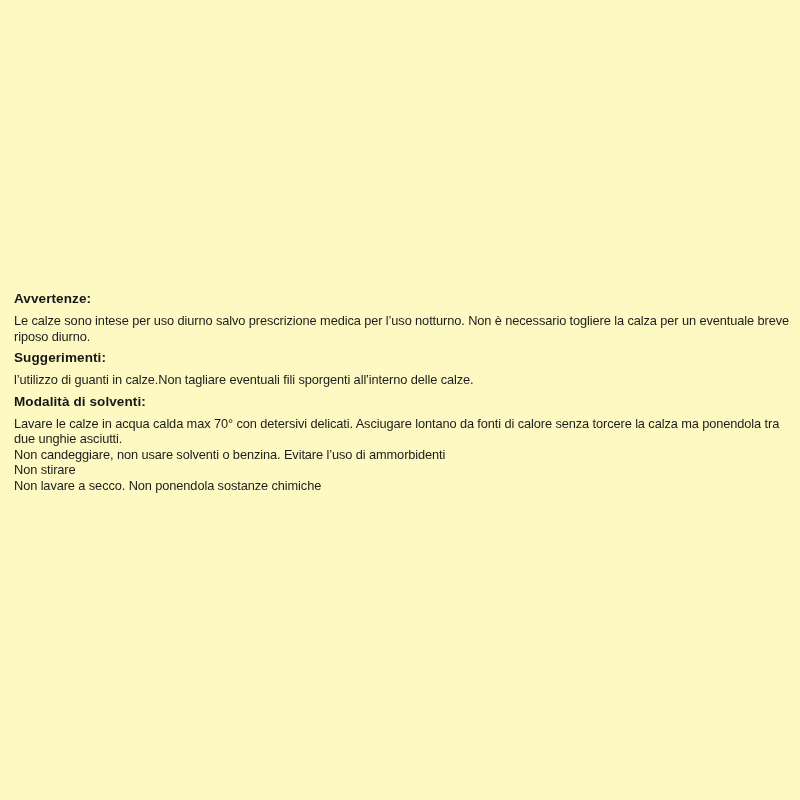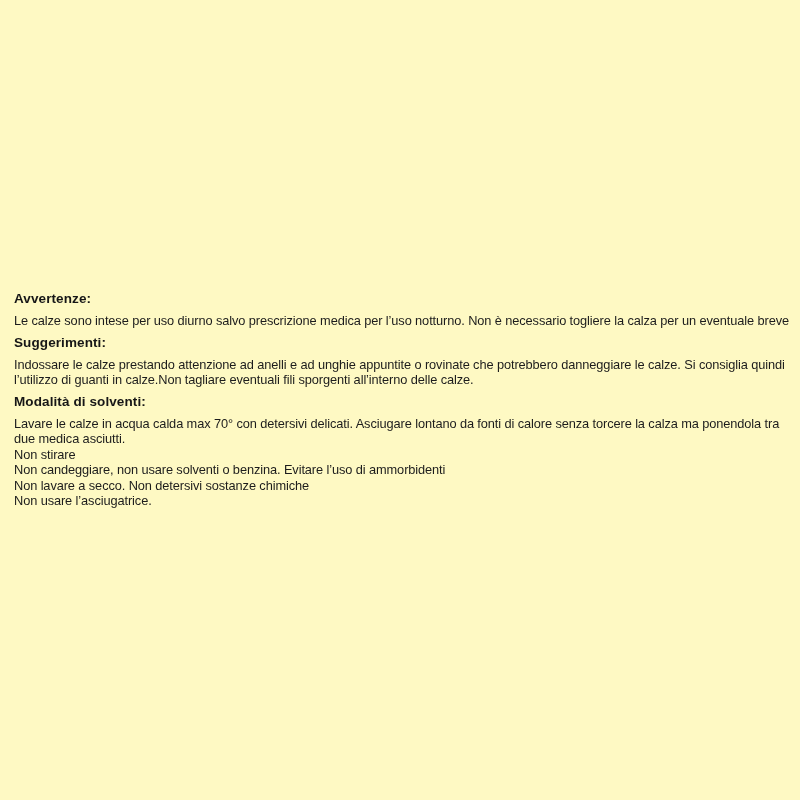--- a/index.html
+++ b/index.html
@@ -49,37 +49,36 @@
 </head>
 <body>
 
 <div class="page">
   <div class="care-text">
 
     <div class="section">
       <h3 class="section-heading">Avvertenze:</h3>
       <div class="section-body">
         <div class="body-line">Le calze sono intese per uso diurno salvo prescrizione medica per l’uso notturno. Non è necessario togliere la calza per un eventuale breve</div>
+        <div class="body-line">riposo diurno.</div>
       </div>
     </div>
 
     <div class="section">
       <h3 class="section-heading">Suggerimenti:</h3>
       <div class="section-body">
-        <div class="body-line">Indossare le calze prestando attenzione ad anelli e ad unghie appuntite o rovinate che potrebbero danneggiare le calze. Si consiglia quindi</div>
         <div class="body-line">l’utilizzo di guanti in calze.Non tagliare eventuali fili sporgenti all’interno delle calze.</div>
       </div>
     </div>
 
     <div class="section">
       <h3 class="section-heading">Modalità di solventi:</h3>
       <div class="section-body">
         <div class="body-line">Lavare le calze in acqua calda max 70° con detersivi delicati. Asciugare lontano da fonti di calore senza torcere la calza ma ponendola tra</div>
-        <div class="body-line">due medica asciutti.</div>
+        <div class="body-line">due unghie asciutti.</div>
+        <div class="body-line">Non candeggiare, non usare solventi o benzina. Evitare l’uso di ammorbidenti</div>
         <div class="body-line">Non stirare</div>
-        <div class="body-line">Non candeggiare, non usare solventi o benzina. Evitare l’uso di ammorbidenti</div>
-        <div class="body-line">Non lavare a secco. Non detersivi sostanze chimiche</div>
-        <div class="body-line">Non usare l’asciugatrice.</div>
+        <div class="body-line">Non lavare a secco. Non ponendola sostanze chimiche</div>
       </div>
     </div>
 
   </div>
 </div>
 
 </body></html>

